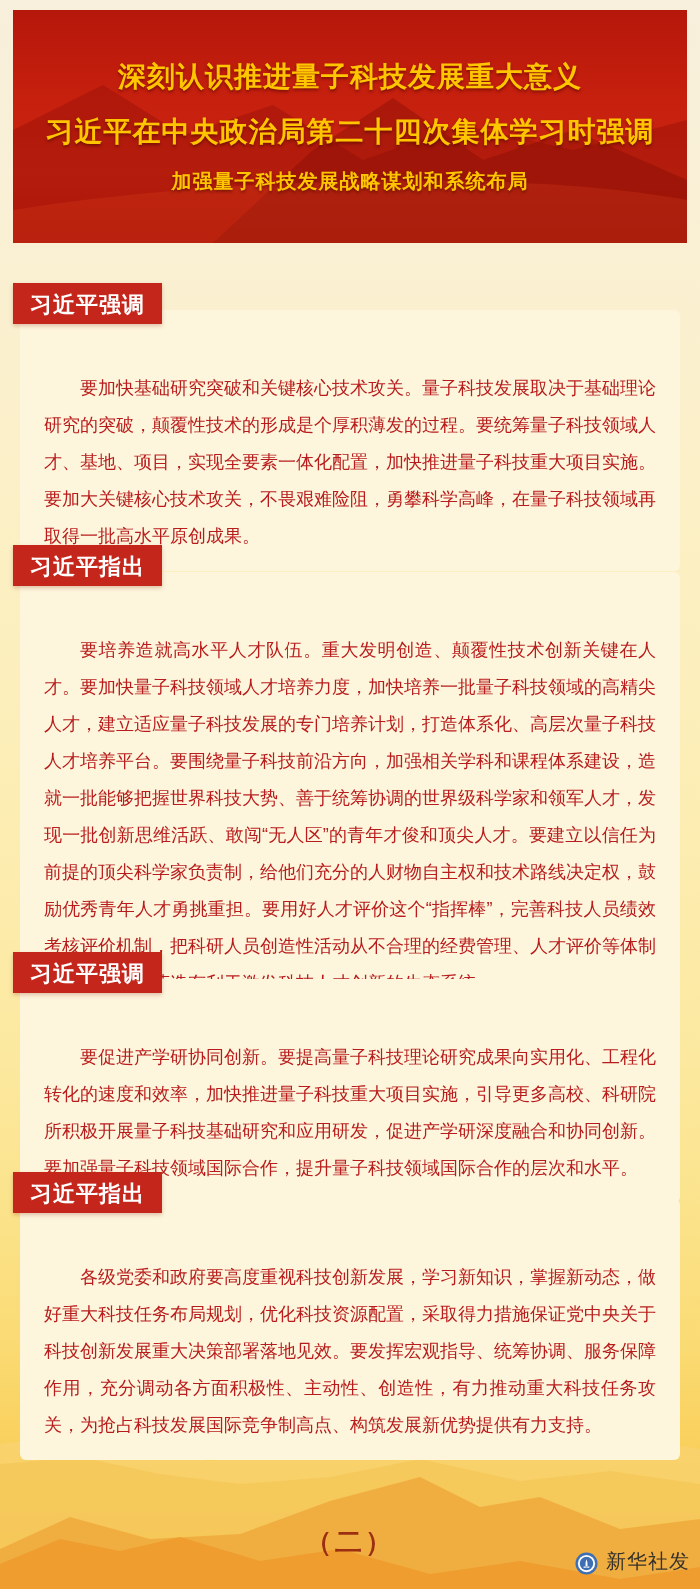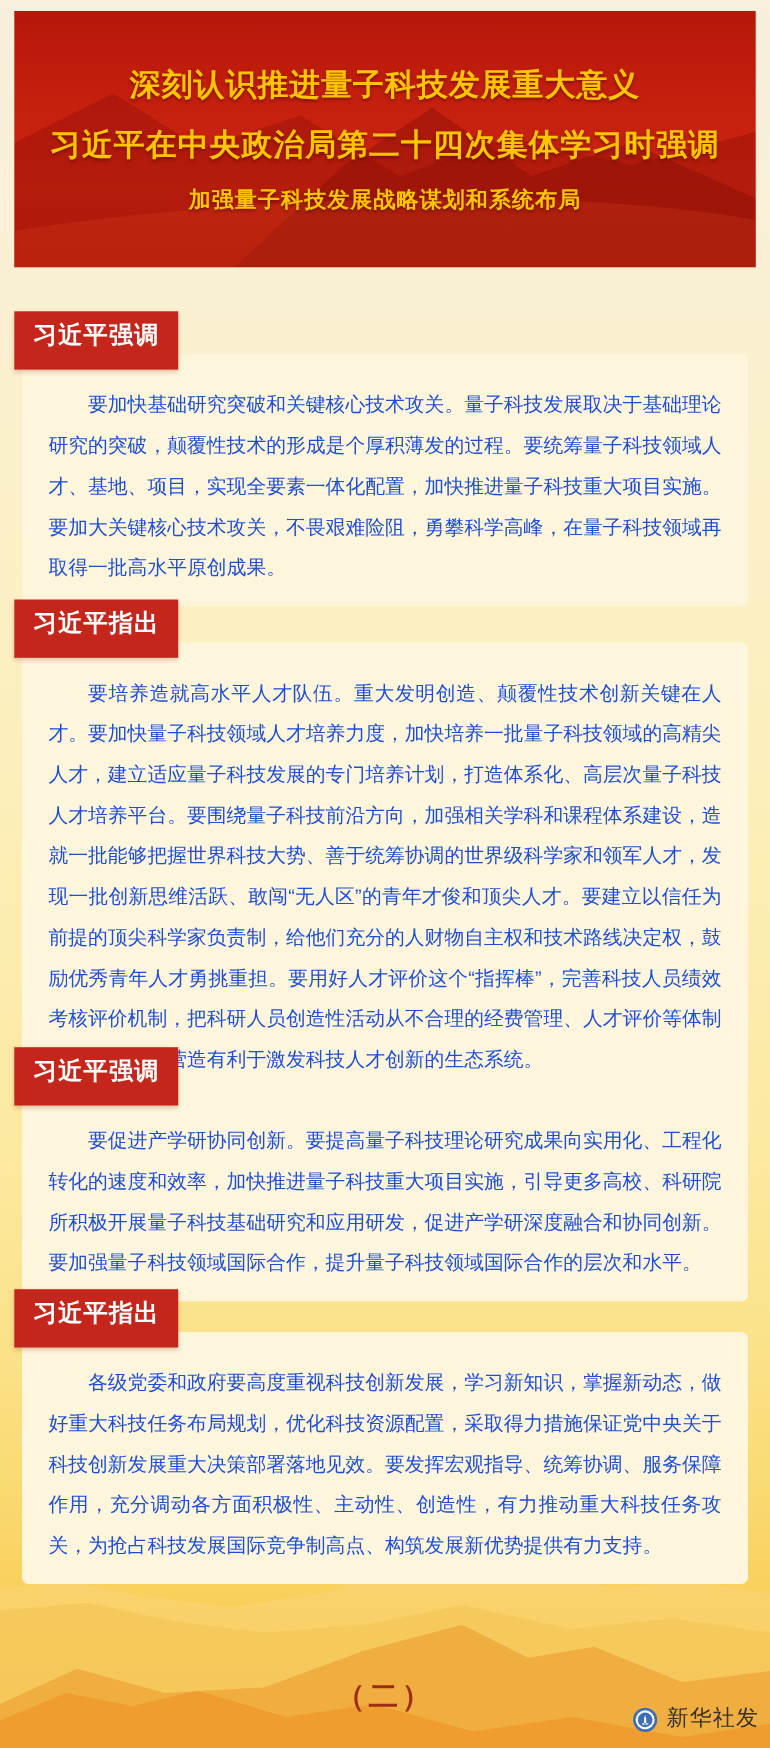--- a/index.html
+++ b/index.html
@@ -29,32 +29,32 @@
   }
   .banner-line.l3 { font-size:20px; }
 
   
   .section { position:absolute; left:13px; width:674px; }
   .s1 { top:283px; } .s2 { top:545px; } .s3 { top:952px; } .s4 { top:1172px; }
   .badge {
     position:relative; z-index:2; display:inline-block;
     background:#c5261b; color:#ffffff;
     font-size:22px; font-weight:bold; letter-spacing:1px;
-    padding:7px 17px 16px;
+    padding:7px 17px 4px;
     box-shadow: 0 2px 4px rgba(140,30,10,.25);
   }
   .box {
     position:relative; z-index:1;
     margin-top:-14px; margin-left:7px; width:660px;
     background:#fdf6dc; border-radius:6px;
     padding:28px 24px 16px;
   }
   .box p {
-    font-size:18px; line-height:37px; color:#1d4ed8;
-    text-indent:2em; text-align:justify;
+    font-size:18px; line-height:37px; color:#b91c1c;
+    text-indent:2em; text-align:justify;margin-top:32px;
   }
 
   
   .footer-mountains { position:absolute; left:0; bottom:0; width:700px; height:200px; }
   .page-label {
     position:absolute; left:0; right:0; top:1524px; z-index:3;
     text-align:center; color:#9c2f12; font-size:27px; font-weight:bold; letter-spacing:3px;
   }
   .credit-row {
     position:absolute; right:10px; top:1548px; z-index:3;

